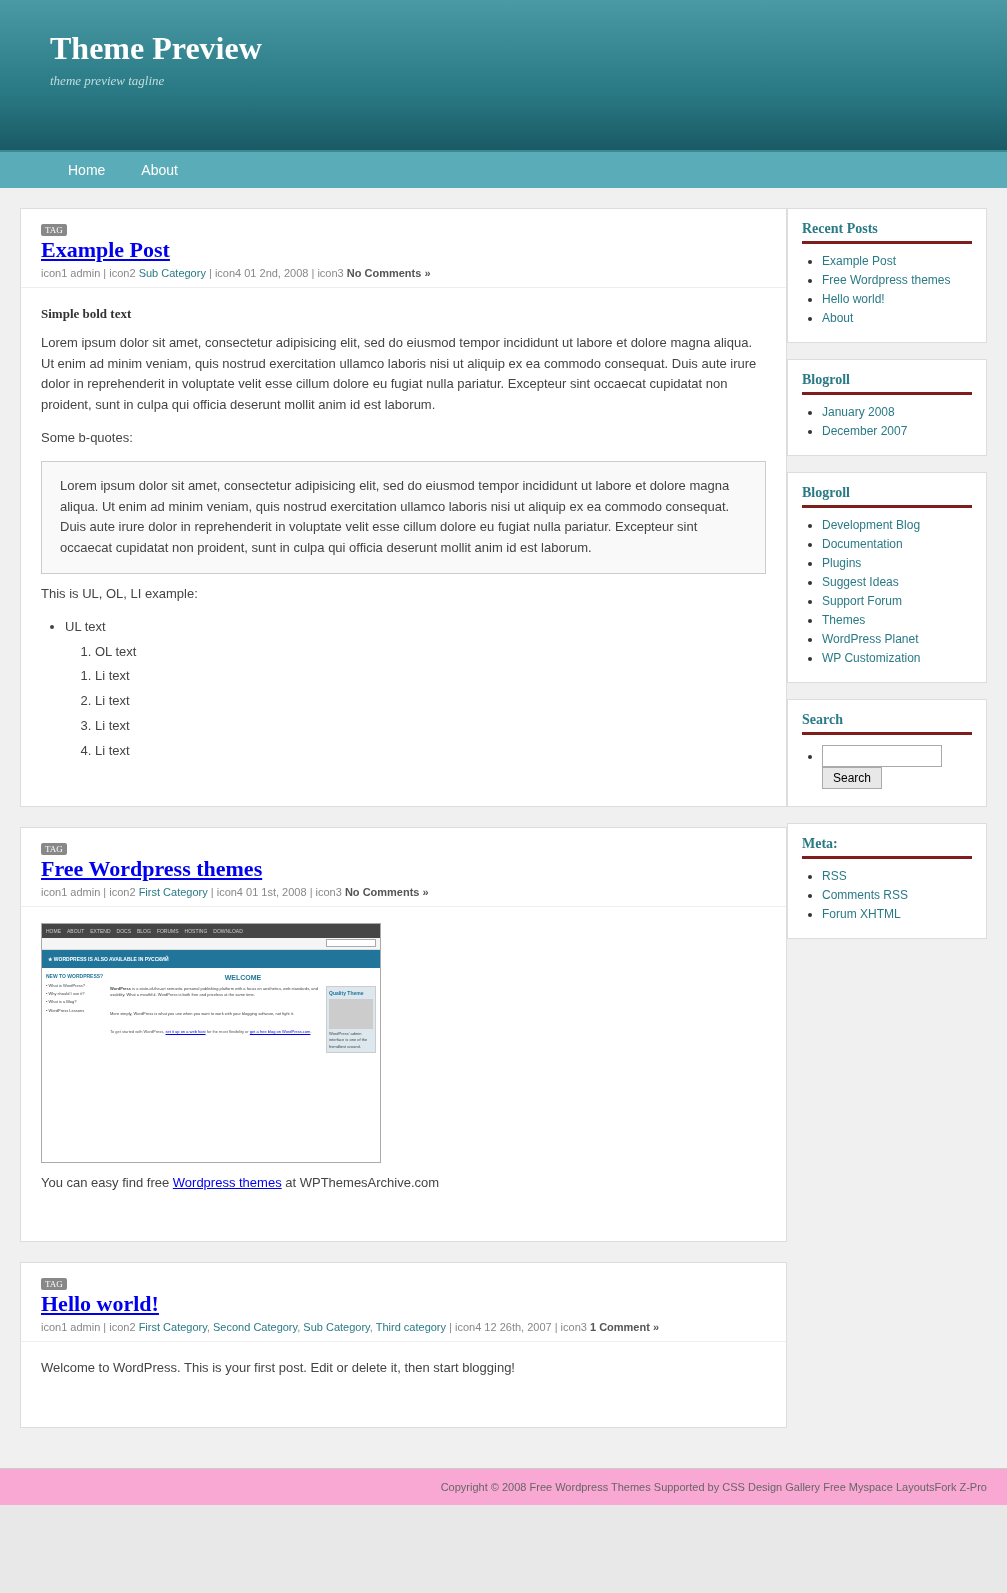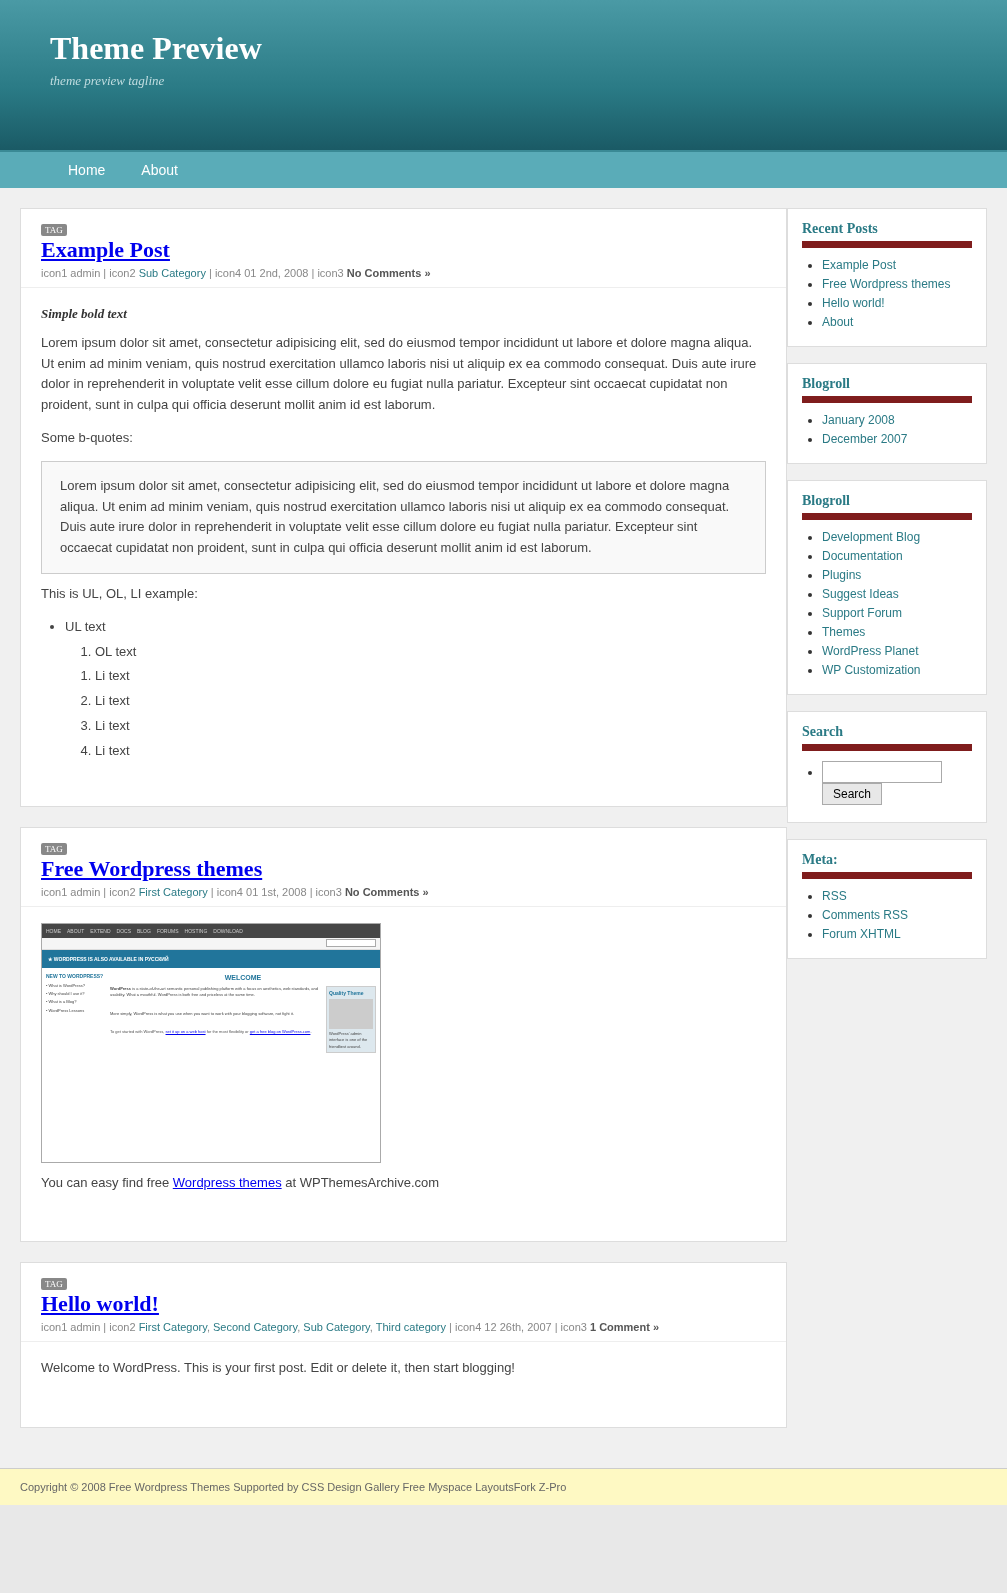--- a/index.html
+++ b/index.html
@@ -96,21 +96,20 @@
       font-size: 13px;
       line-height: 1.6;
       color: #444;
       font-family: Arial, sans-serif;
     }
     .post-body .bold-heading {
       font-weight: bold;
       margin-bottom: 8px;
       color: #333;
       font-family: Georgia, serif;
-      font-style: italic;
     }
     .post-body p { margin-bottom: 12px; }
     .post-body blockquote {
       border: 1px solid #ccc;
       background: #f9f9f9;
       padding: 14px 18px;
       margin: 10px 0;
       font-size: 13px;
       line-height: 1.6;
     }
@@ -191,21 +190,21 @@
       background: #fff;
       border: 1px solid #ddd;
       margin-bottom: 16px;
       padding: 12px 14px;
     }
     .sidebar-section h3 {
       font-size: 14px;
       color: #2a7a85;
       margin-bottom: 10px;
       font-family: Georgia, serif;
-      border-bottom: 7px solid #7f1d1d;
+      border-bottom: 3px solid #7f1d1d;
       padding-bottom: 4px;
     }
     .sidebar-section ul {
       list-style: disc;
       padding-left: 20px;
     }
     .sidebar-section ul li {
       margin-bottom: 5px;
       font-size: 12px;
     }
@@ -230,26 +229,26 @@
     .search-list {
       list-style: disc;
       padding-left: 20px;
     }
     .search-list li {
       margin-bottom: 6px;
     }
 
     
     #footer {
-      background: #fef9c3;
+      background: #f9a8d4;
       border-top: 1px solid #ccc;
       padding: 12px 20px;
       font-size: 11px;
       color: #666;
-      text-align: left;
+      text-align: right;
       font-family: Arial, sans-serif;
     }
 
     .no-comments { font-weight: bold; color: #555; text-align: right; }
   </style>
 </head>
 <body>
 
 <div id="header">
   <h1>Theme Preview</h1>

